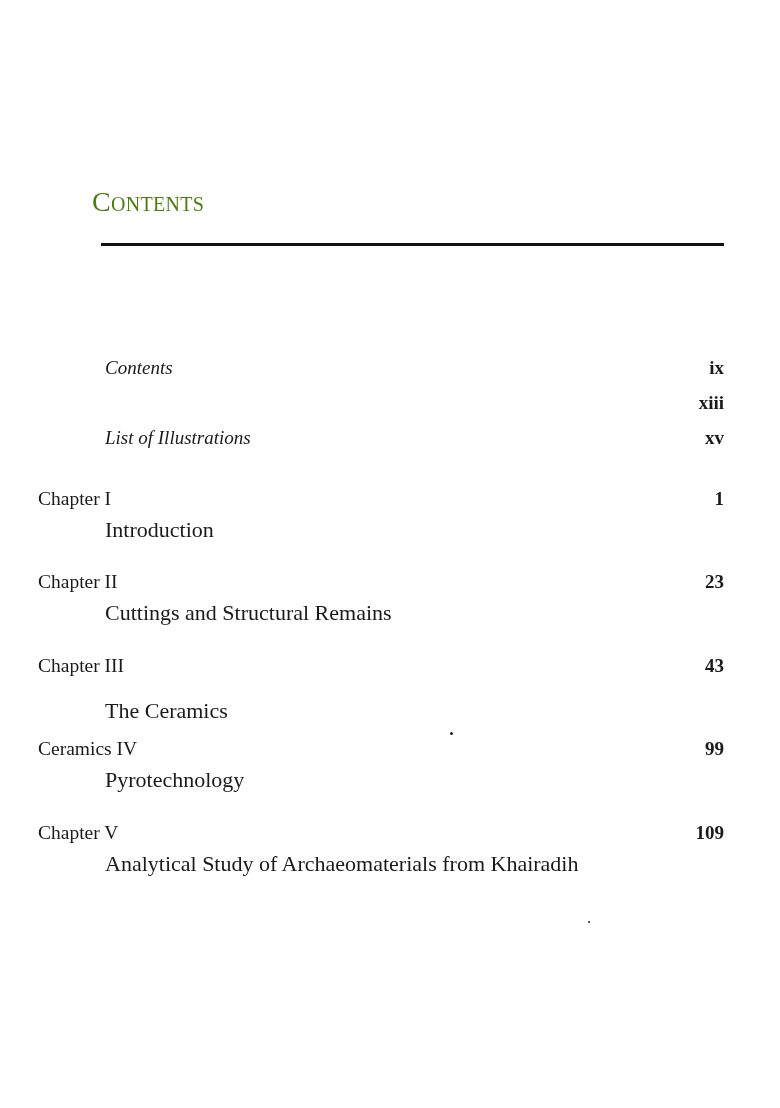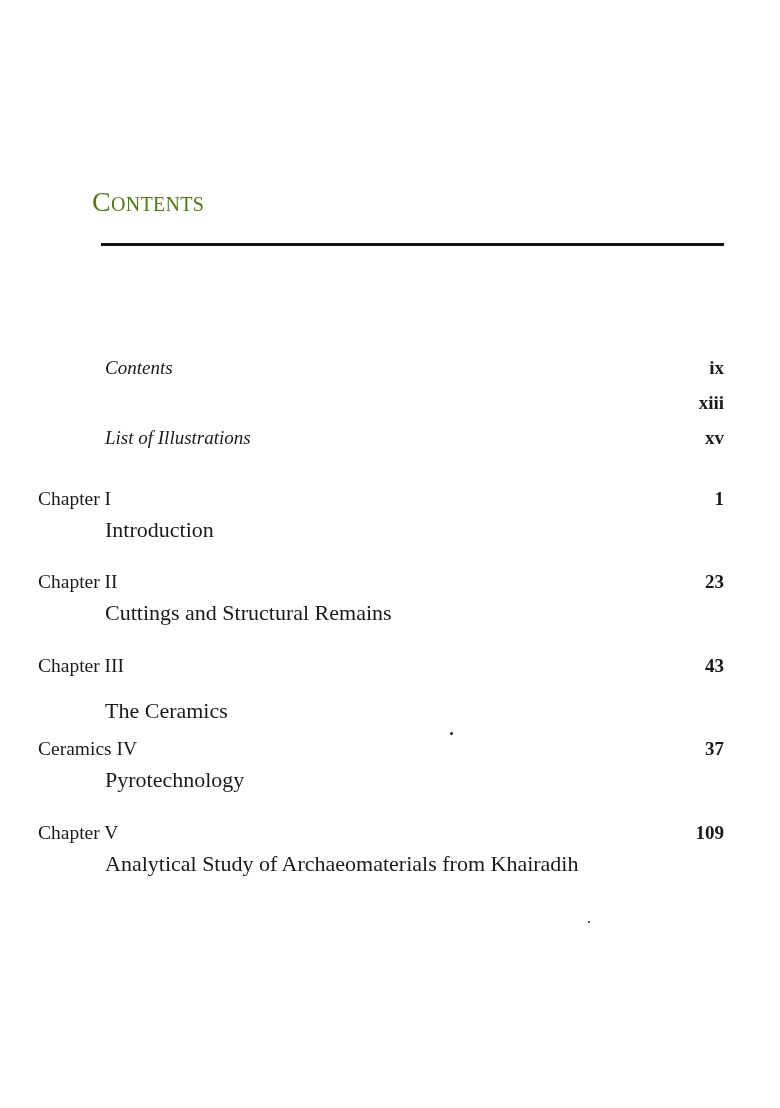--- a/index.html
+++ b/index.html
@@ -67,21 +67,21 @@
 <div class="chap" style="top:654px;">
   <span class="label">Chapter III</span>
   <span class="page">43</span>
 </div>
 <div class="sub" style="top:685px;margin-top:14px;">The Ceramics</div>
 
 <div class="dot" style="left:450px; top:732px;"></div>
 
 <div class="chap" style="top:737px;">
   <span class="label">Ceramics IV</span>
-  <span class="page">37</span>
+  <span class="page">99</span>
 </div>
 <div class="sub" style="top:768px;">Pyrotechnology</div>
 
 <div class="chap" style="top:821px;">
   <span class="label">Chapter V</span>
   <span class="page">109</span>
 </div>
 <div class="sub" style="top:852px;">Analytical Study of Archaeomaterials from Khairadih</div>
 
 <div class="dot" style="left:588px; top:921px; width:2px; height:2px;"></div>

